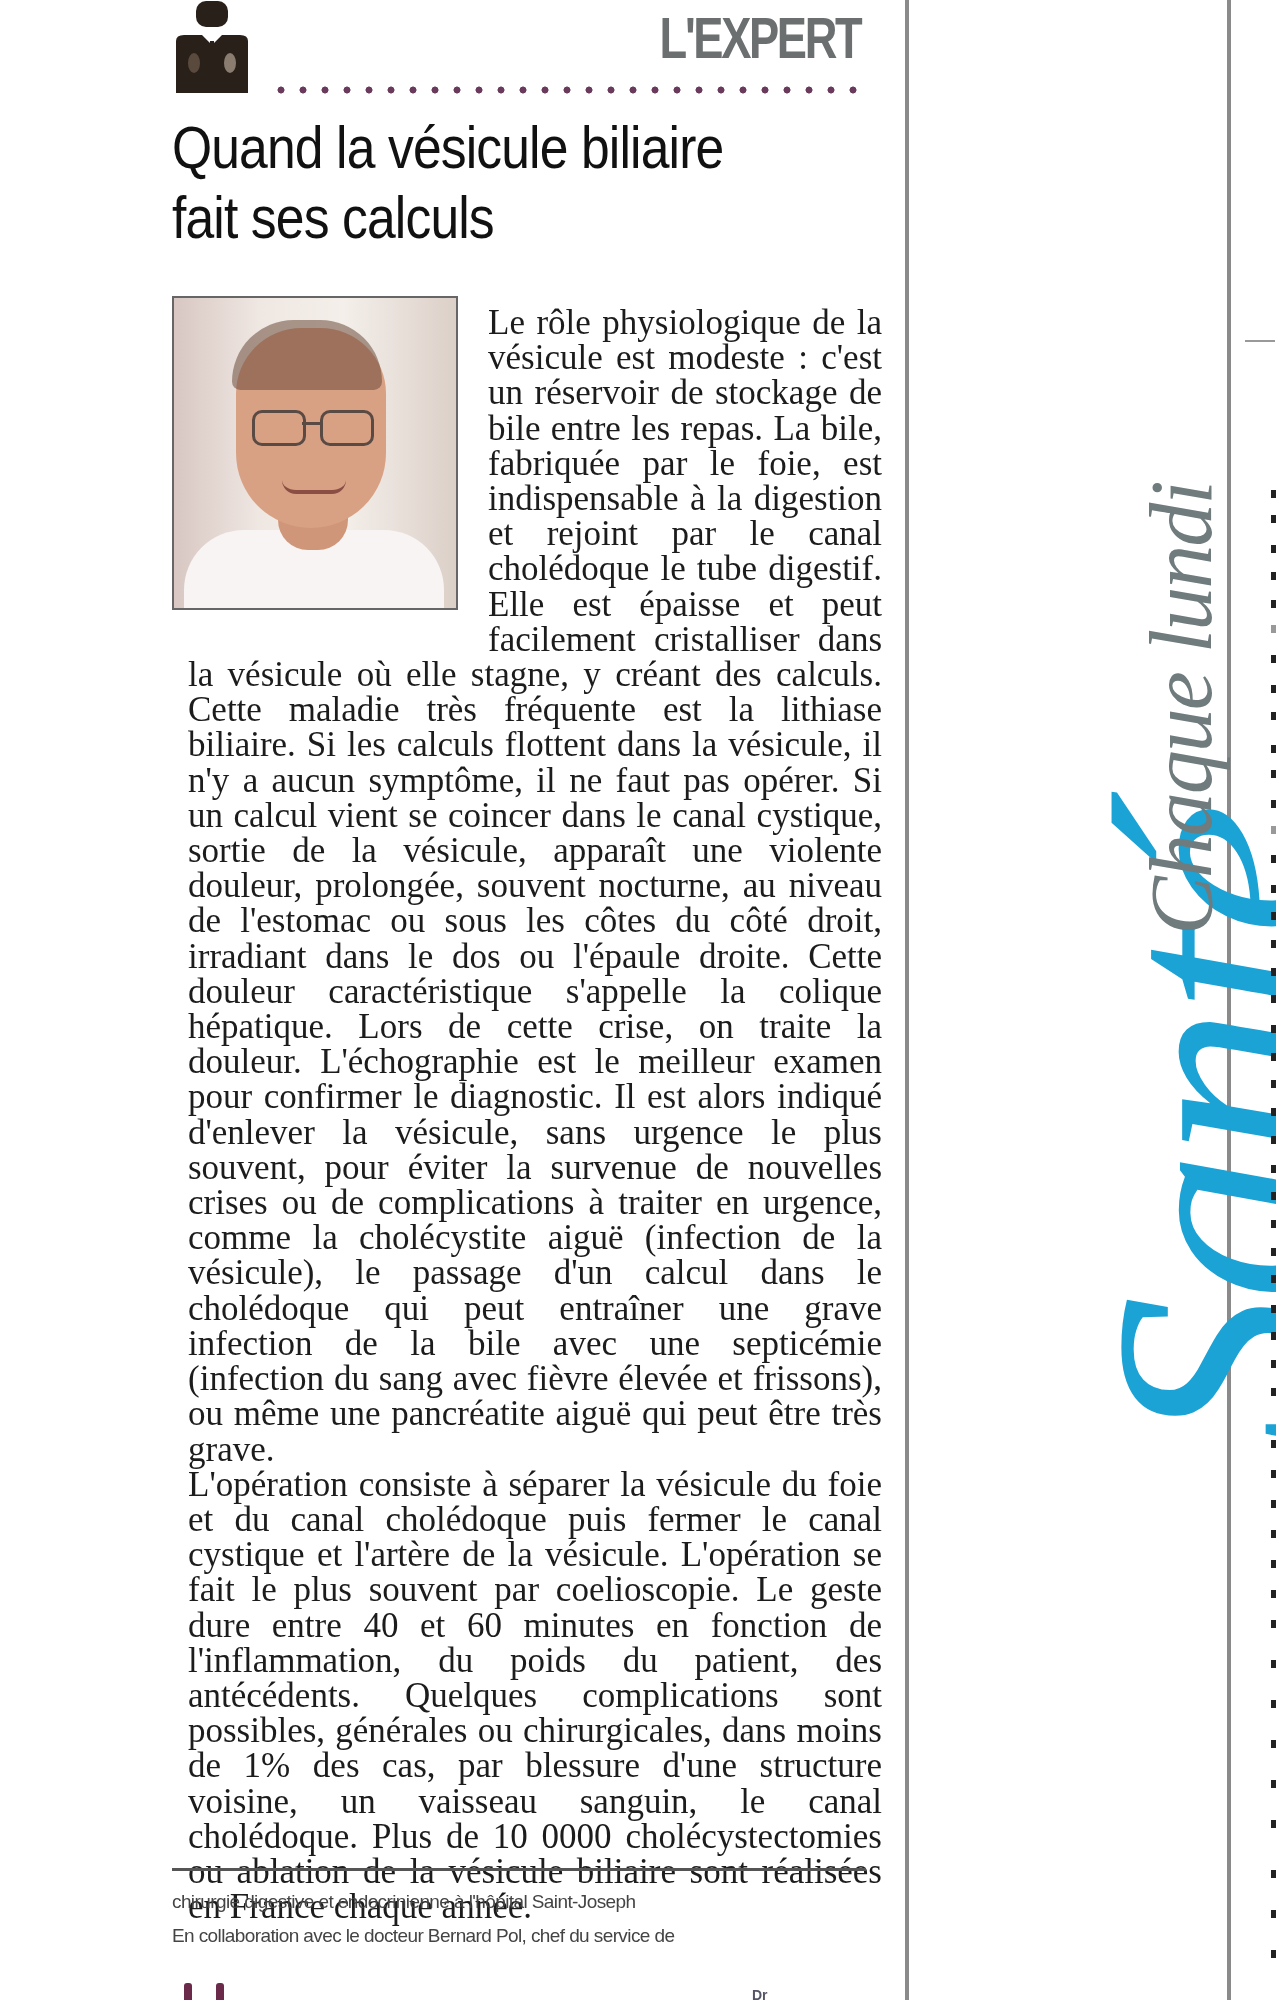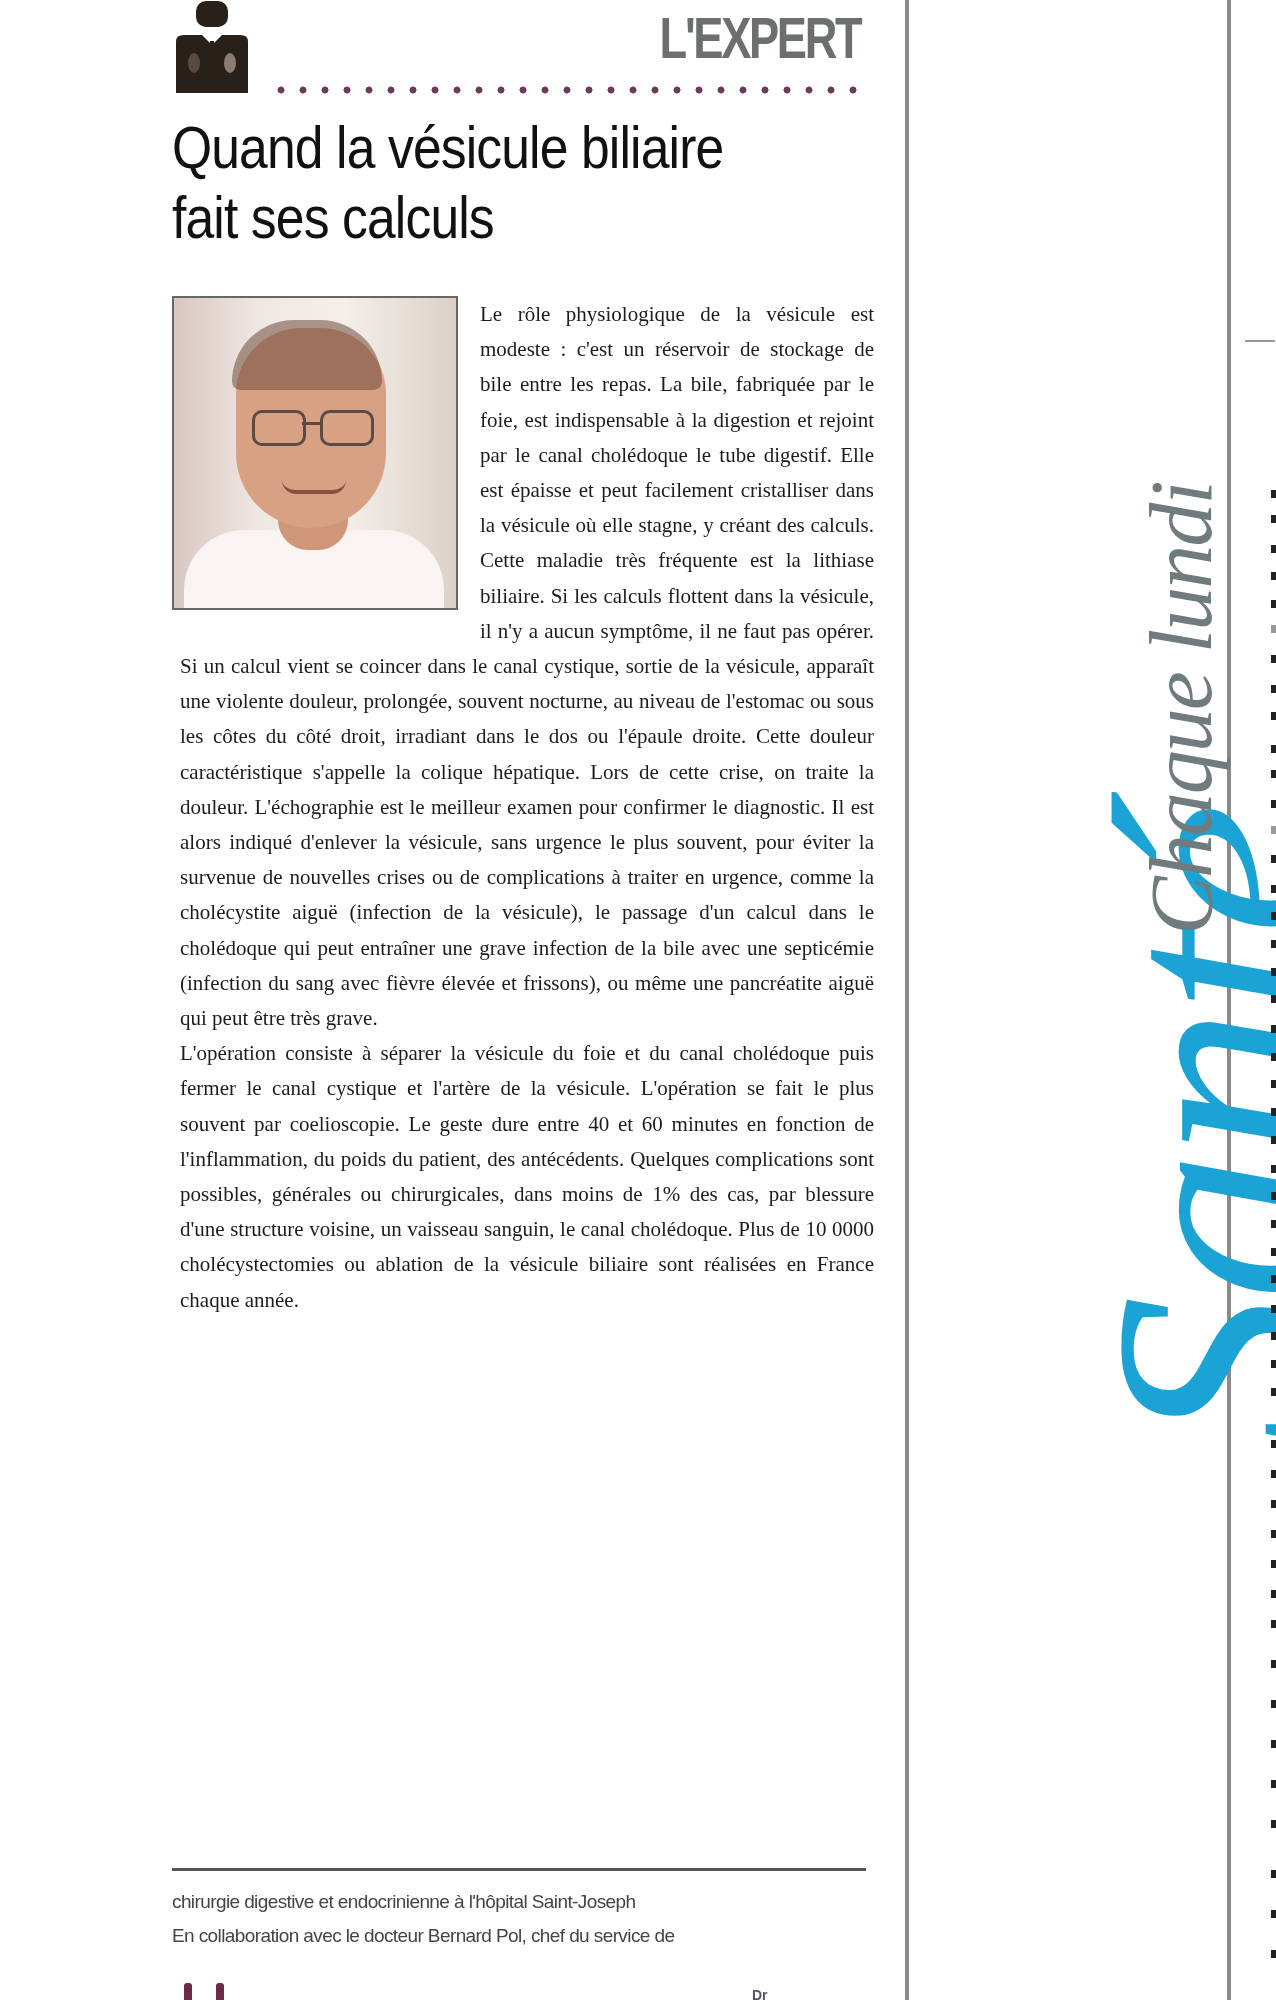--- a/index.html
+++ b/index.html
@@ -32,22 +32,22 @@
   }
   .photo .hair { position:absolute; left:58px; top:22px; width:150px; height:70px; border-radius:75px 75px 10px 10px; background:#6b4a3a; opacity:.55; }
   .photo .face { position:absolute; left:62px; top:30px; width:150px; height:200px; border-radius:70px 70px 80px 80px; background:#d9a184; }
   .photo .glasses-l, .photo .glasses-r { position:absolute; top:112px; width:48px; height:30px; border:3px solid #5a4a44; border-radius:10px; }
   .photo .glasses-l { left:78px; } .photo .glasses-r { left:146px; }
   .photo .bridge { position:absolute; left:128px; top:124px; width:18px; height:3px; background:#5a4a44; }
   .photo .mouth { position:absolute; left:108px; top:182px; width:64px; height:10px; border-bottom:4px solid #8b4e45; border-radius:0 0 30px 30px; }
   .photo .shirt { position:absolute; left:10px; top:232px; width:260px; height:90px; border-radius:60px 60px 0 0; background:#f7f4f3; }
   .photo .neck { position:absolute; left:104px; top:212px; width:70px; height:40px; background:#cf967a; border-radius:0 0 30px 30px; }
   .body-text {
-    position:absolute; left:0; top:288px; width:694px; margin:8px;
-    font-size:21px; line-height:35.2px; text-align:justify; color:#1c1c1c;
+    position:absolute; left:0; top:288px; width:694px; margin:16px;
+    font-size:35px; line-height:35.2px; text-align:justify; color:#1c1c1c;
     hyphens:manual;
   }
   .float-spacer { float:left; width:300px; height:324px; }
   .body-text p { margin:0; }
   .separator { position:absolute; left:0; top:1867px; width:694px; height:3px; background:#555; }
   .credit {
     position:absolute; left:0; top:1884px; width:700px; font-family:"Liberation Sans", sans-serif;
     font-size:19px; line-height:34px; color:#444; letter-spacing:-0.6px;
   }
   .bottom-mark { position:absolute; left:8px; top:1982px; width:60px; height:18px; }

